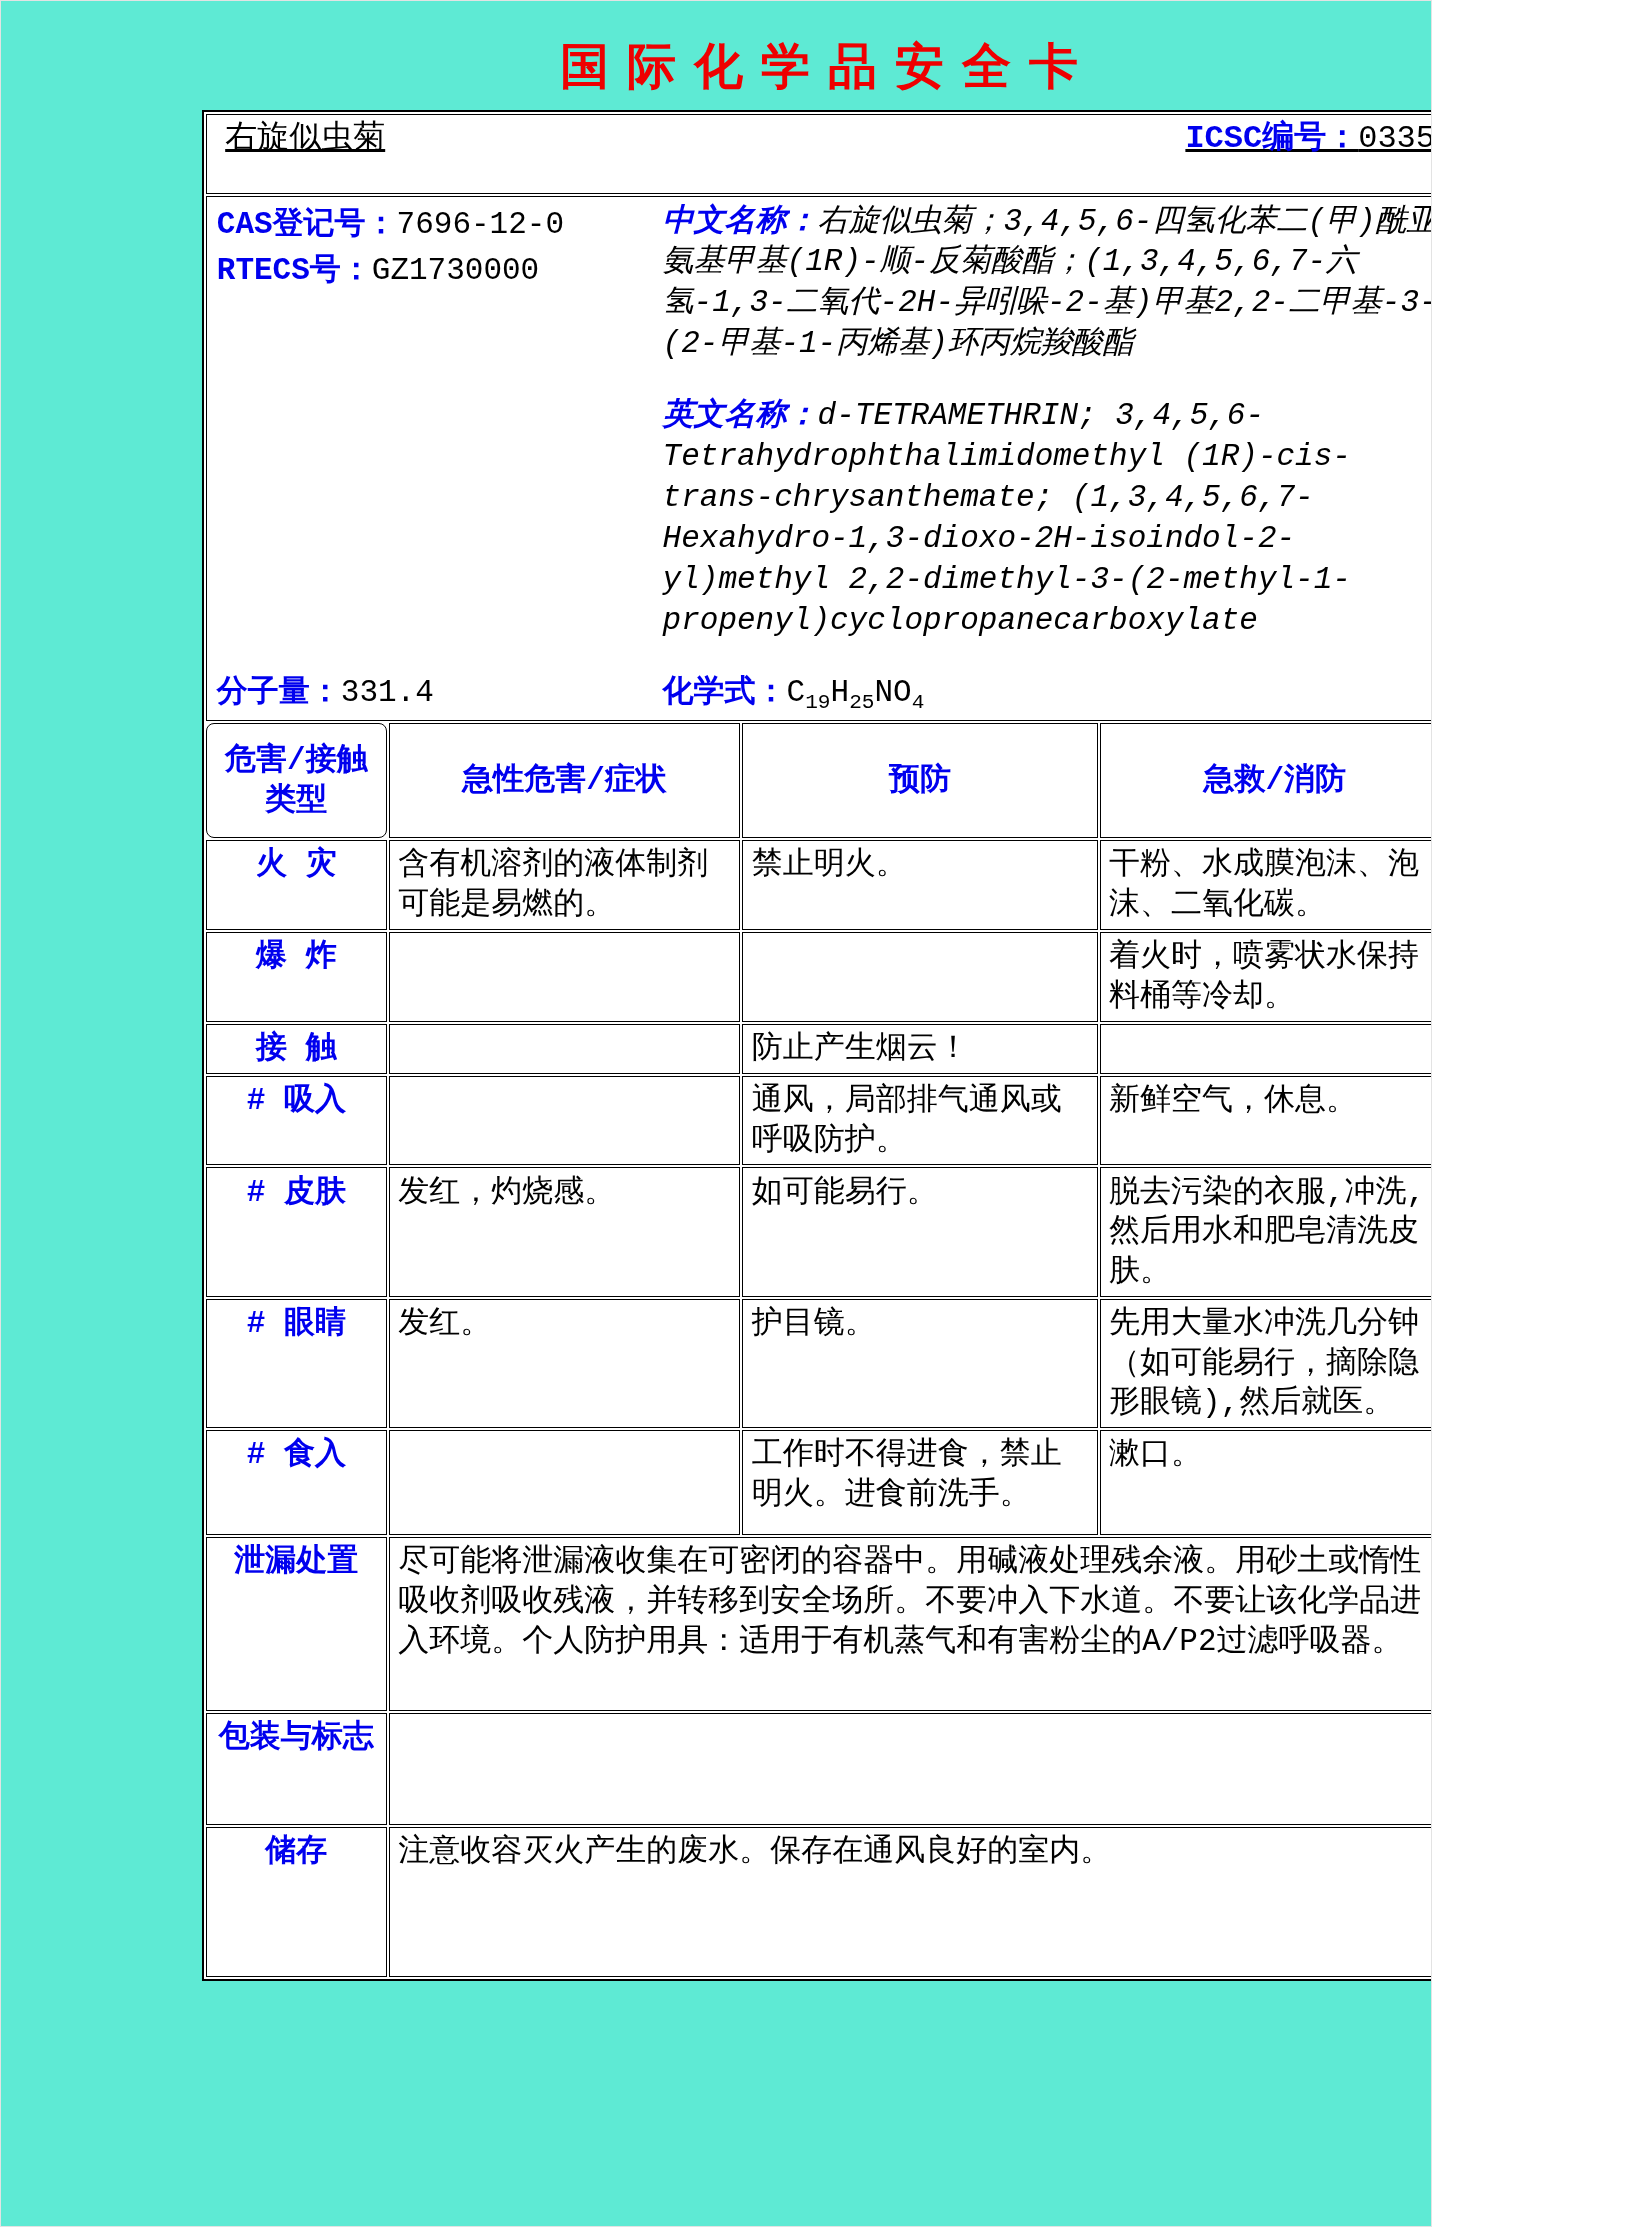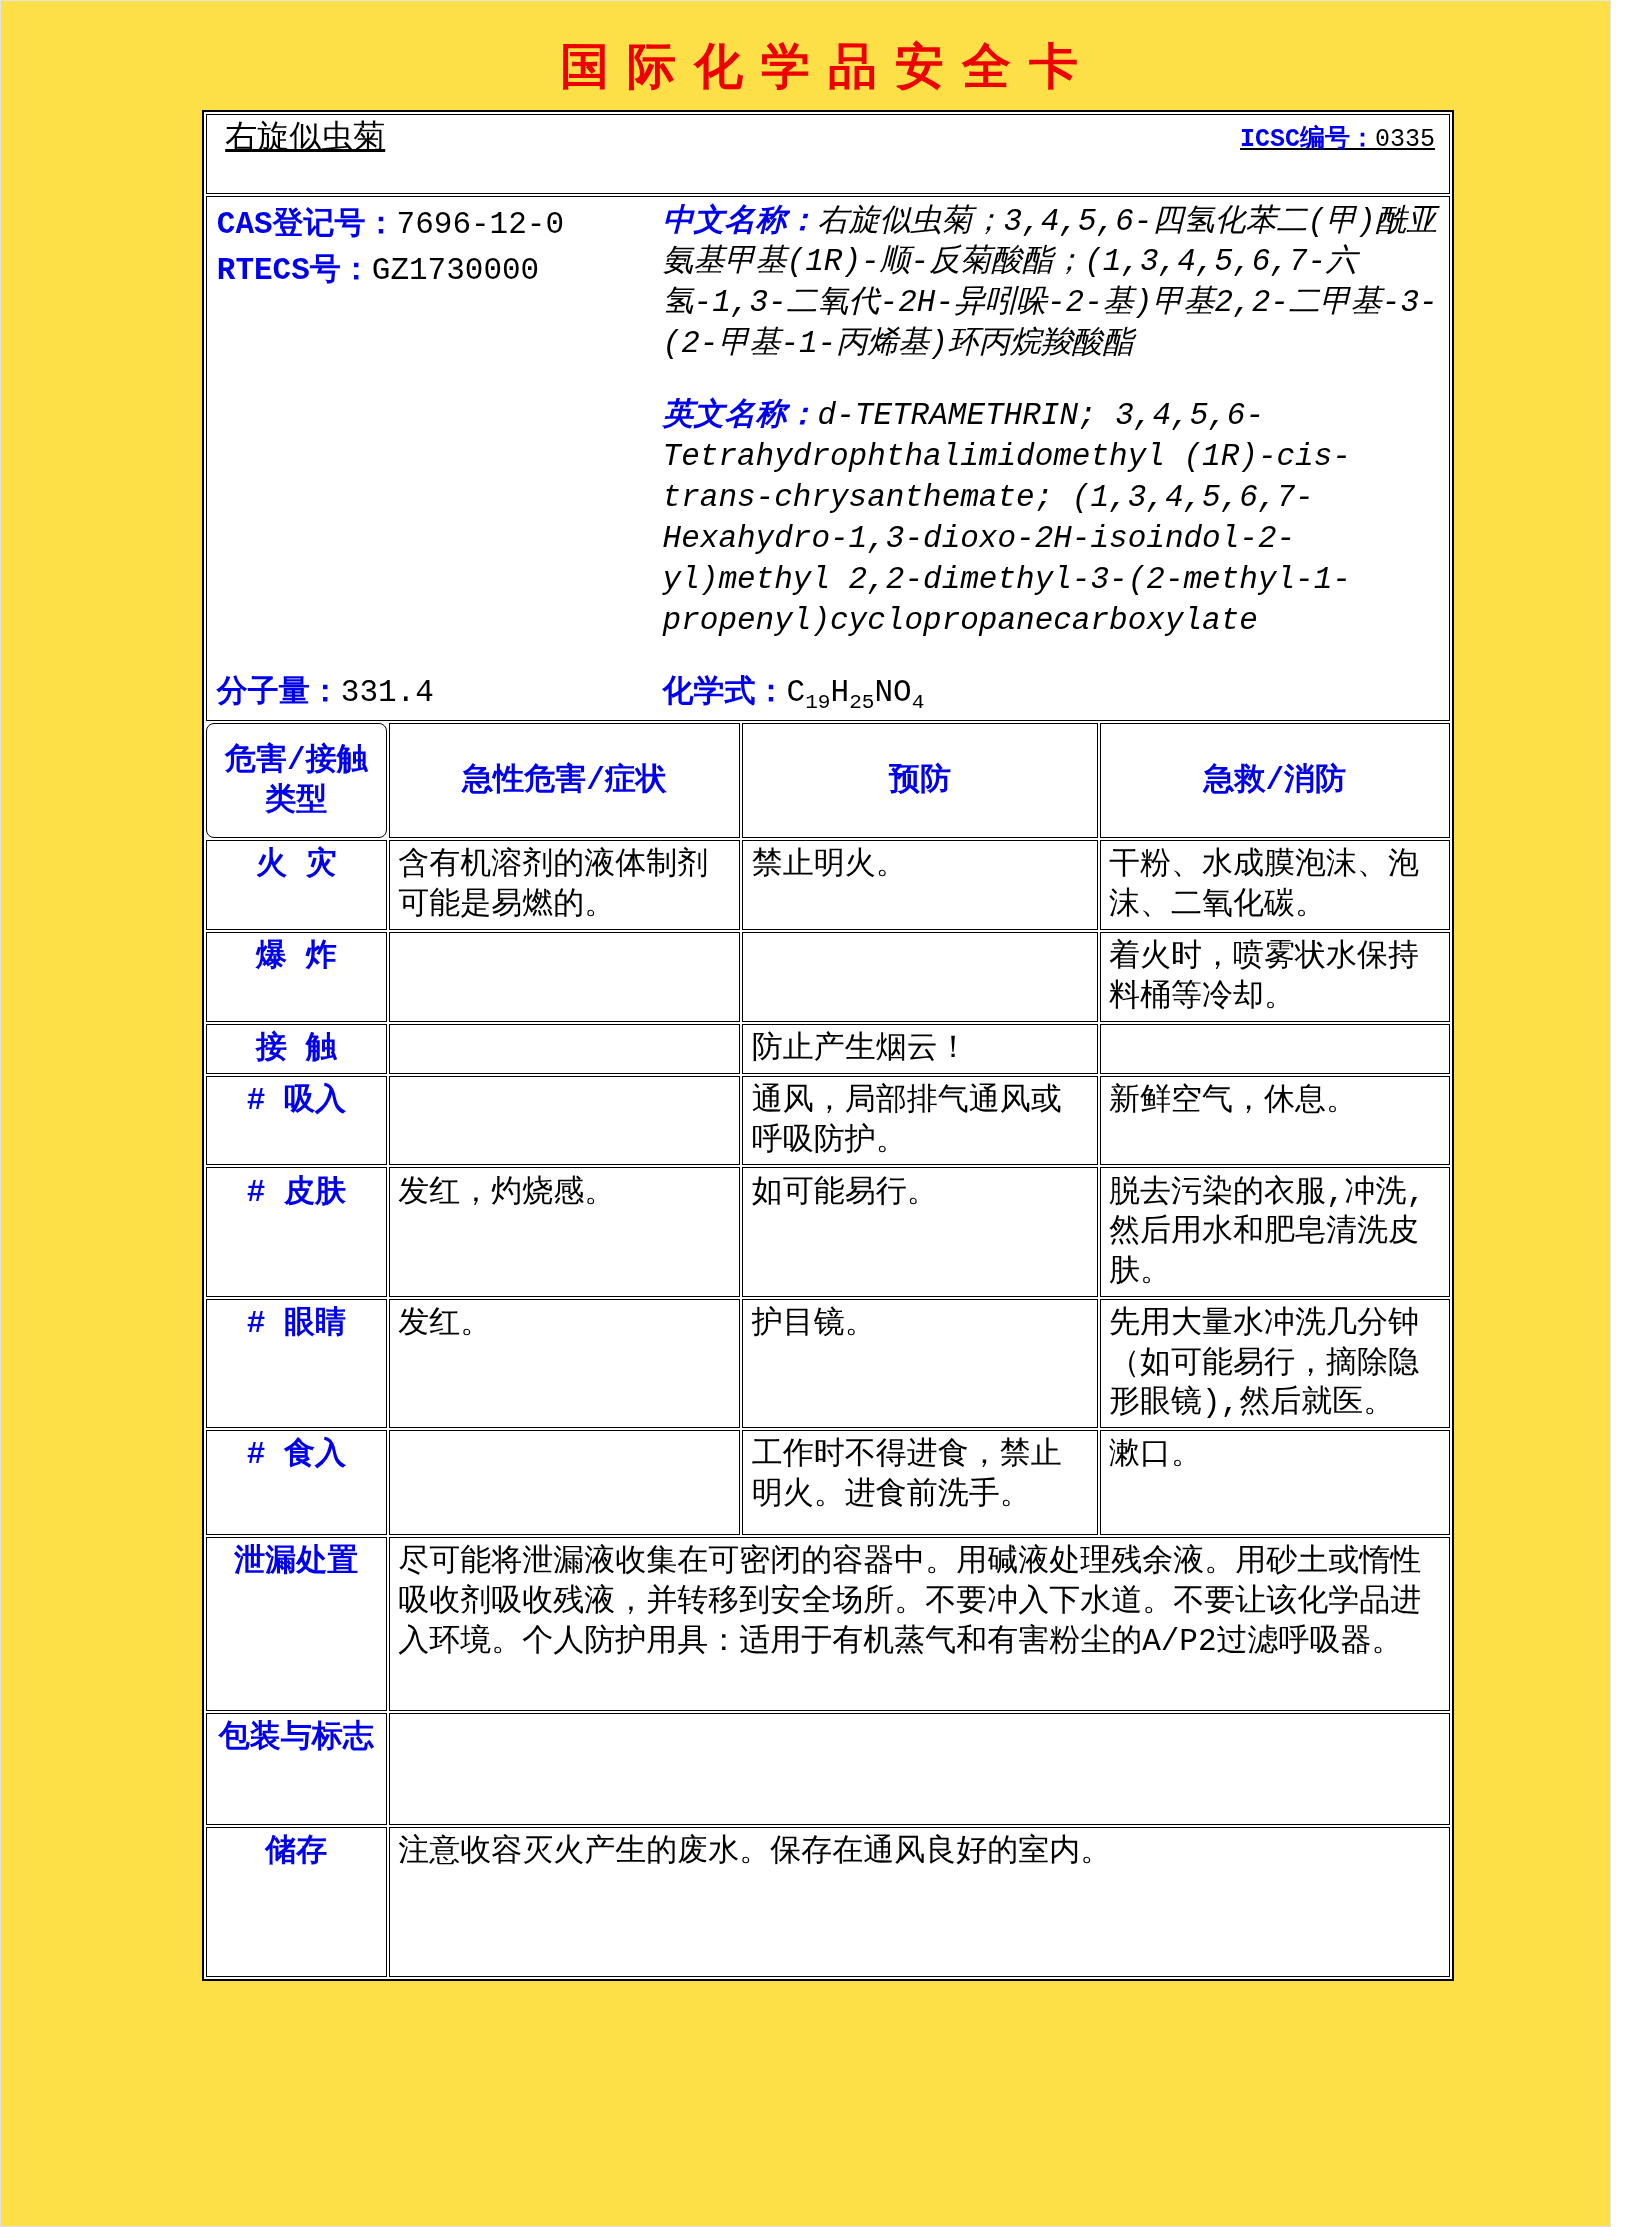--- a/index.html
+++ b/index.html
@@ -1,20 +1,20 @@
 <!DOCTYPE html>
 <html lang="zh" style="font-size:11px"><head>
 <meta charset="utf-8">
 <style>
   html,body{margin:0;padding:0;background:#ffffff;}
   .page{
     position:relative;
-    width:1611px;
+    width:1432px;
     height:2227px;
-    background:#fde047;
+    background:#5eead4;
     box-sizing:border-box;
     border:1.4px solid #e3e3e3;
     font-family:"Liberation Mono","DejaVu Serif",serif;
     color:#000000;
     overflow:hidden;
   }
   .title{
     position:absolute;
     left:201px;
     top:33px;
@@ -45,21 +45,21 @@
     line-height:1.28;
     padding:4.2px 8.4px;
     overflow:hidden;
     background:#ffffff;
   }
   .lbl{color:#0000ee;font-weight:bold;}
   
   td.name-cell{height:70px;vertical-align:middle;}
   .name-flex{display:flex;justify-content:space-between;align-items:center;text-decoration:underline;}
   .prod-name{font-size:32px;padding-left:9.8px;}
-  .icsc{padding-right:5.6px;font-size:25px;}
+  .icsc{padding-right:5.6px;font-size:32px;}
   td.id-cell{height:513px;padding:7px 5.6px;}
   .id-grid{display:flex;width:100%;height:100%;}
   .id-left{width:36.5%;display:flex;flex-direction:column;padding-left:1.4px;box-sizing:border-box;}
   .id-right{flex:1;display:flex;flex-direction:column;box-sizing:border-box;}
   .id-line{line-height:1.5;}
   .bottom-line{margin-top:auto;line-height:1.3;padding-bottom:2.8px;}
   .cjk-par{margin:0 0 31px 0;line-height:1.32;font-style:italic;}
   sub.fsub{font-size:68%;line-height:0;}
   
   tr.hdr td{

